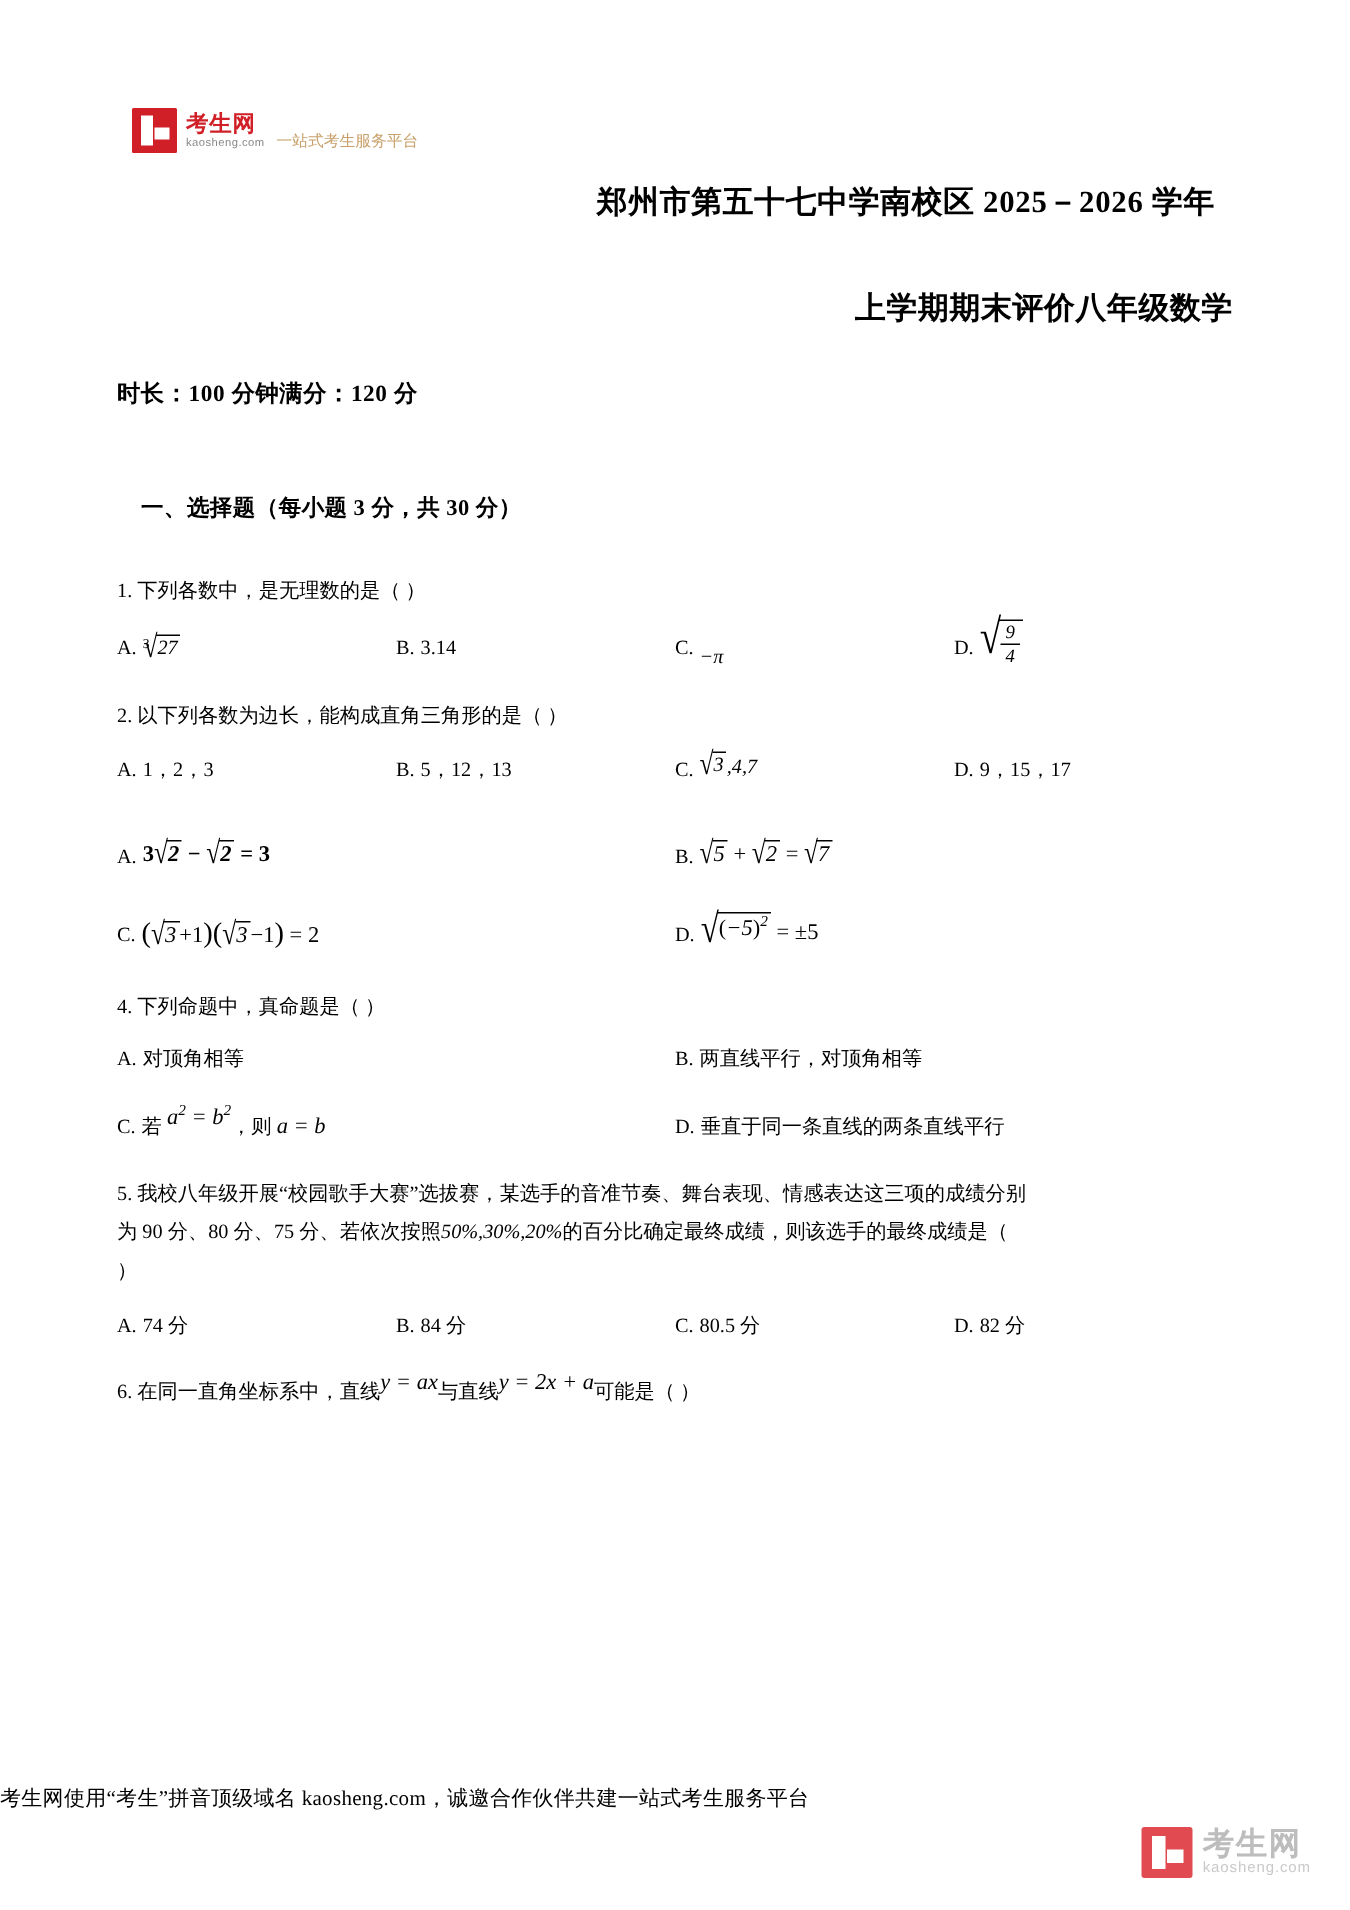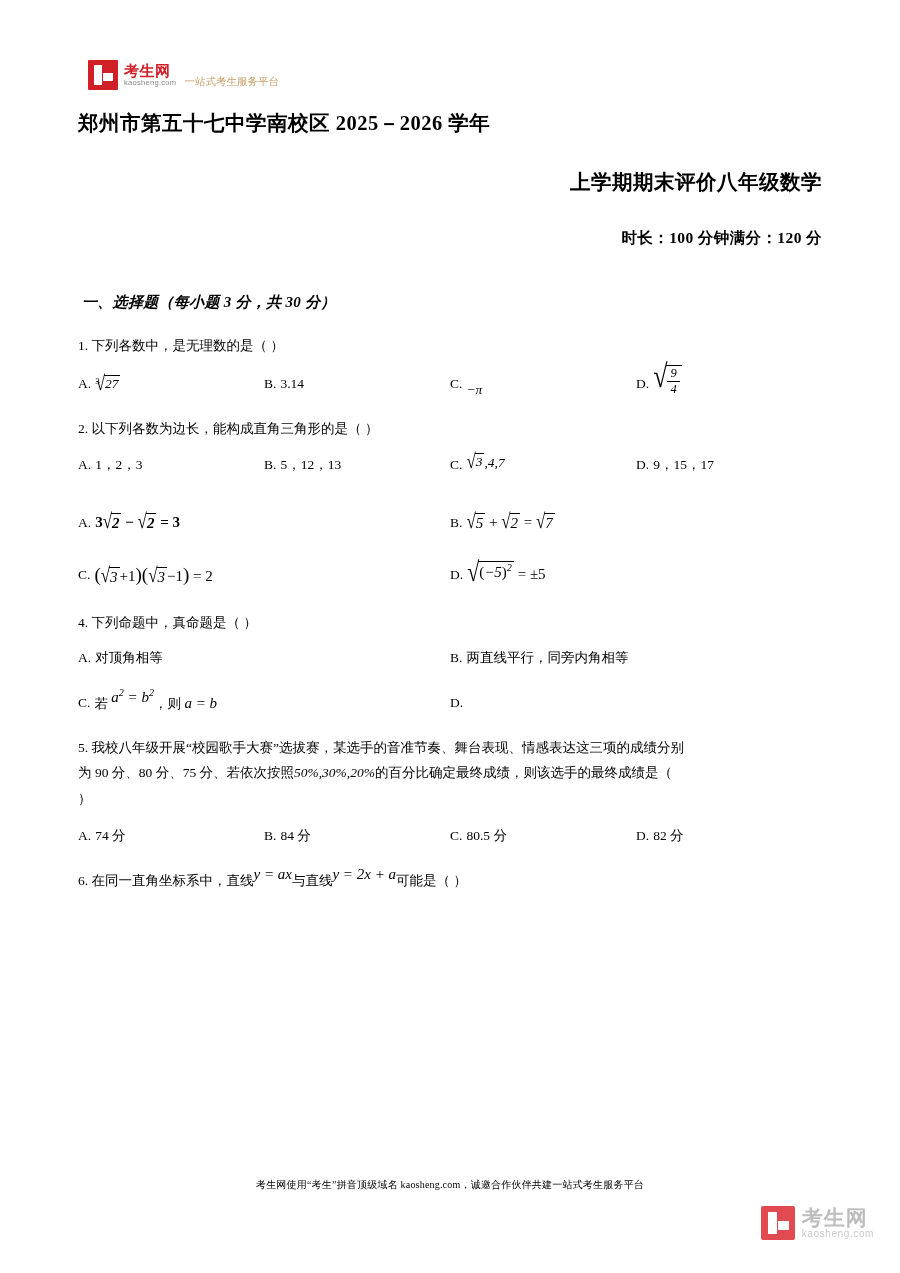--- a/index.html
+++ b/index.html
@@ -76,53 +76,52 @@
     font-family: "Liberation Sans", sans-serif;
     font-size: 10.5px;
     color: #c9a06a;
     align-self: flex-end;
     padding-bottom: 3px;
     white-space: nowrap;
   }
 
   
   .doc-title {
-    text-align: left;
+    text-align: right;
     font-size: 20.5px;
     font-weight: bold;
-    margin: 0;
+    margin: 12px;
     padding-top: 108px;
     line-height: 1.5;
     letter-spacing: 0.5px;
   }
   .doc-title2 {
     text-align: right;
     font-size: 20.5px;
     font-weight: bold;
     margin: 0;
     padding-top: 28px;
     line-height: 1.5;
     letter-spacing: 0.5px;
   }
   .doc-subtitle {
-    text-align: right;
+    text-align: left;
     font-size: 15.5px;
     font-weight: bold;
     margin: 0;
     padding-top: 30px;
     letter-spacing: 0.4px;
   }
 
   .section-head {
     font-size: 15px;
     font-weight: bold;
-    margin: 4px;
+    margin: 16px;
     padding-top: 40px;
     letter-spacing: 0.3px;
-    font-style: italic;
   }
 
   .q {
     font-size: 13.5px;
     line-height: 1.9;
     padding-top: 17px;
   }
   .q-stem { display: block; }
   .opts {
     display: flex;
@@ -179,22 +178,22 @@
 
   .raise { position: relative; top: -6px; }
   .inline-math { display: inline-block; vertical-align: middle; }
 
   
   .footer-note {
     position: absolute;
     left: 0;
     right: 0;
     top: 1178px;
-    text-align: center;
-    font-size: 10px;
+    text-align: left;
+    font-size: 14px;
     letter-spacing: 0.2px;
   }
   .wm {
     position: absolute;
     right: 26px;
     top: 1206px;
     display: flex;
     align-items: center;
   }
   .wm-mark {
@@ -355,30 +354,31 @@
 
   <div class="q">
     <span class="q-stem">4. 下列命题中，真命题是（      ）</span>
     <div class="opts c2">
       <div class="opt">
         <span class="opt-lab">A.</span>
         <span>对顶角相等</span>
       </div>
       <div class="opt">
         <span class="opt-lab">B.</span>
-        <span>两直线平行，同旁内角相等</span>
+        <span>两直线平行，对顶角相等</span>
       </div>
     </div>
     <div class="opts c2" style="padding-top:18px;">
       <div class="opt">
         <span class="opt-lab">C.</span>
         <span>若&nbsp;<span class="math raise" style="font-size:15px;">a<sup class="exp">2</sup> = b<sup class="exp">2</sup></span>，则&nbsp;<span class="math" style="font-size:15px;">a = b</span></span>
       </div>
       <div class="opt">
         <span class="opt-lab">D.</span>
+        <span>垂直于同一条直线的两条直线平行</span>
       </div>
     </div>
   </div>
 
   <div class="q">
     <span class="q-stem">5. 我校八年级开展“校园歌手大赛”选拔赛，某选手的音准节奏、舞台表现、情感表达这三项的成绩分别</span>
     <span class="q-stem"><span>为 90 分、80 分、75 分、若依次按照</span><span class="math">50%,30%,20%</span><span>的百分比确定最终成绩，则该选手的最终成绩是（</span></span>
     <span class="q-stem">）</span>
     <div class="opts c4" style="padding-top:12px;">
       <div class="opt">

